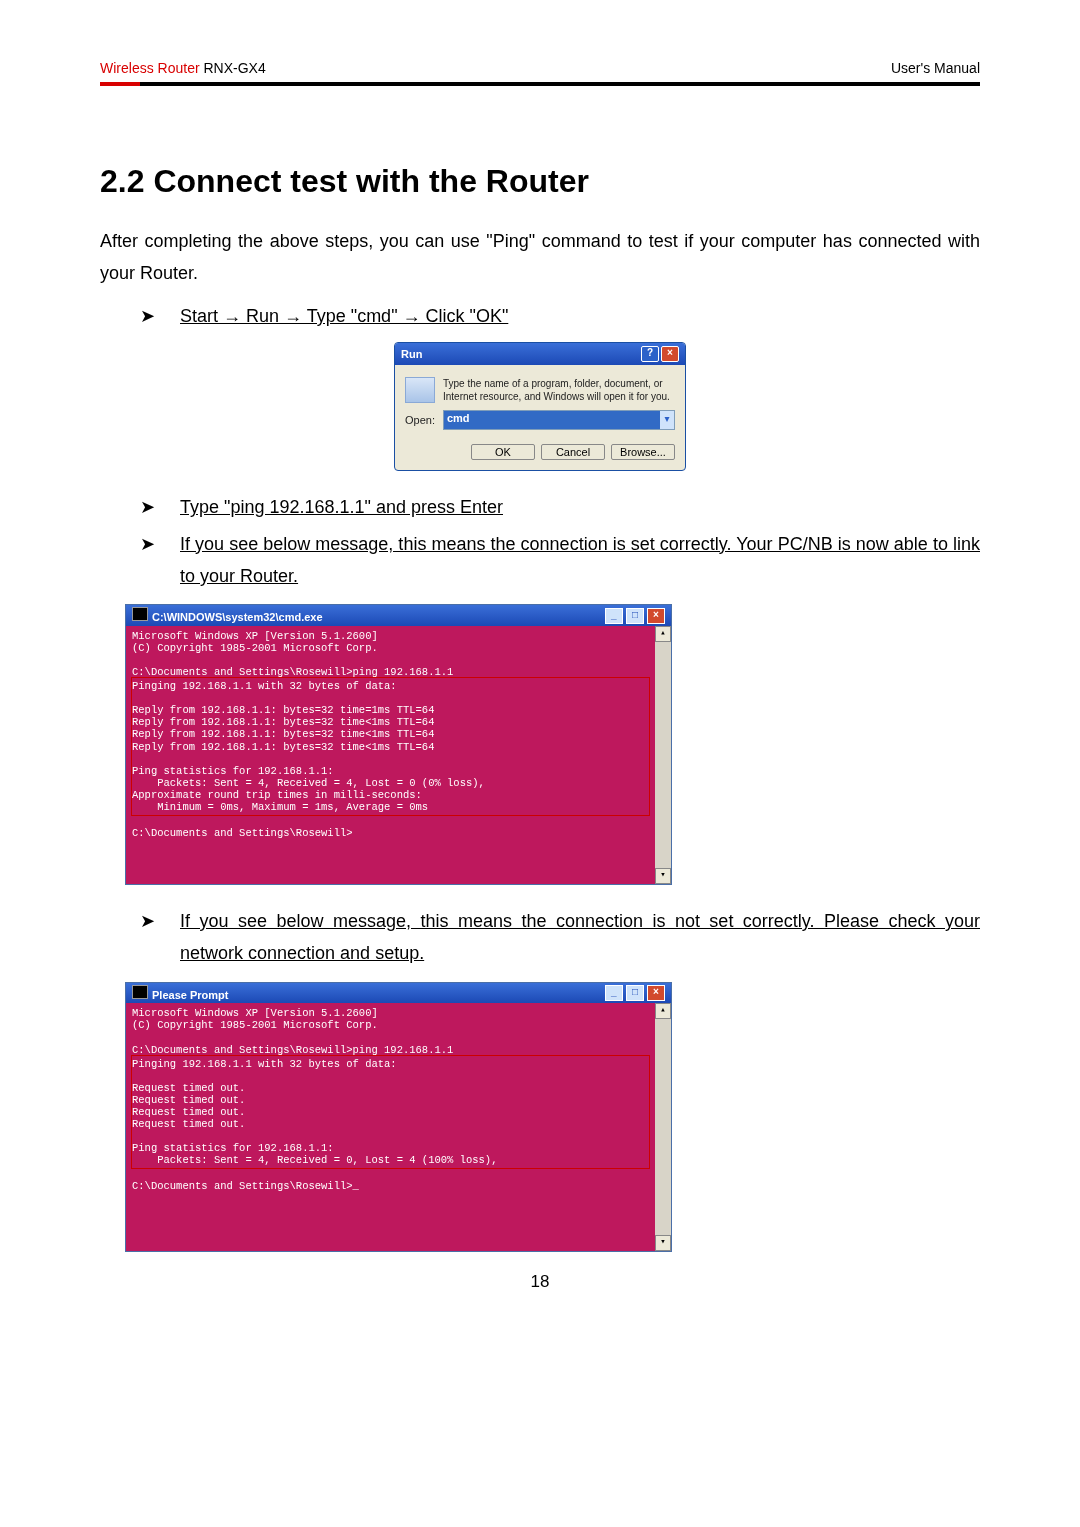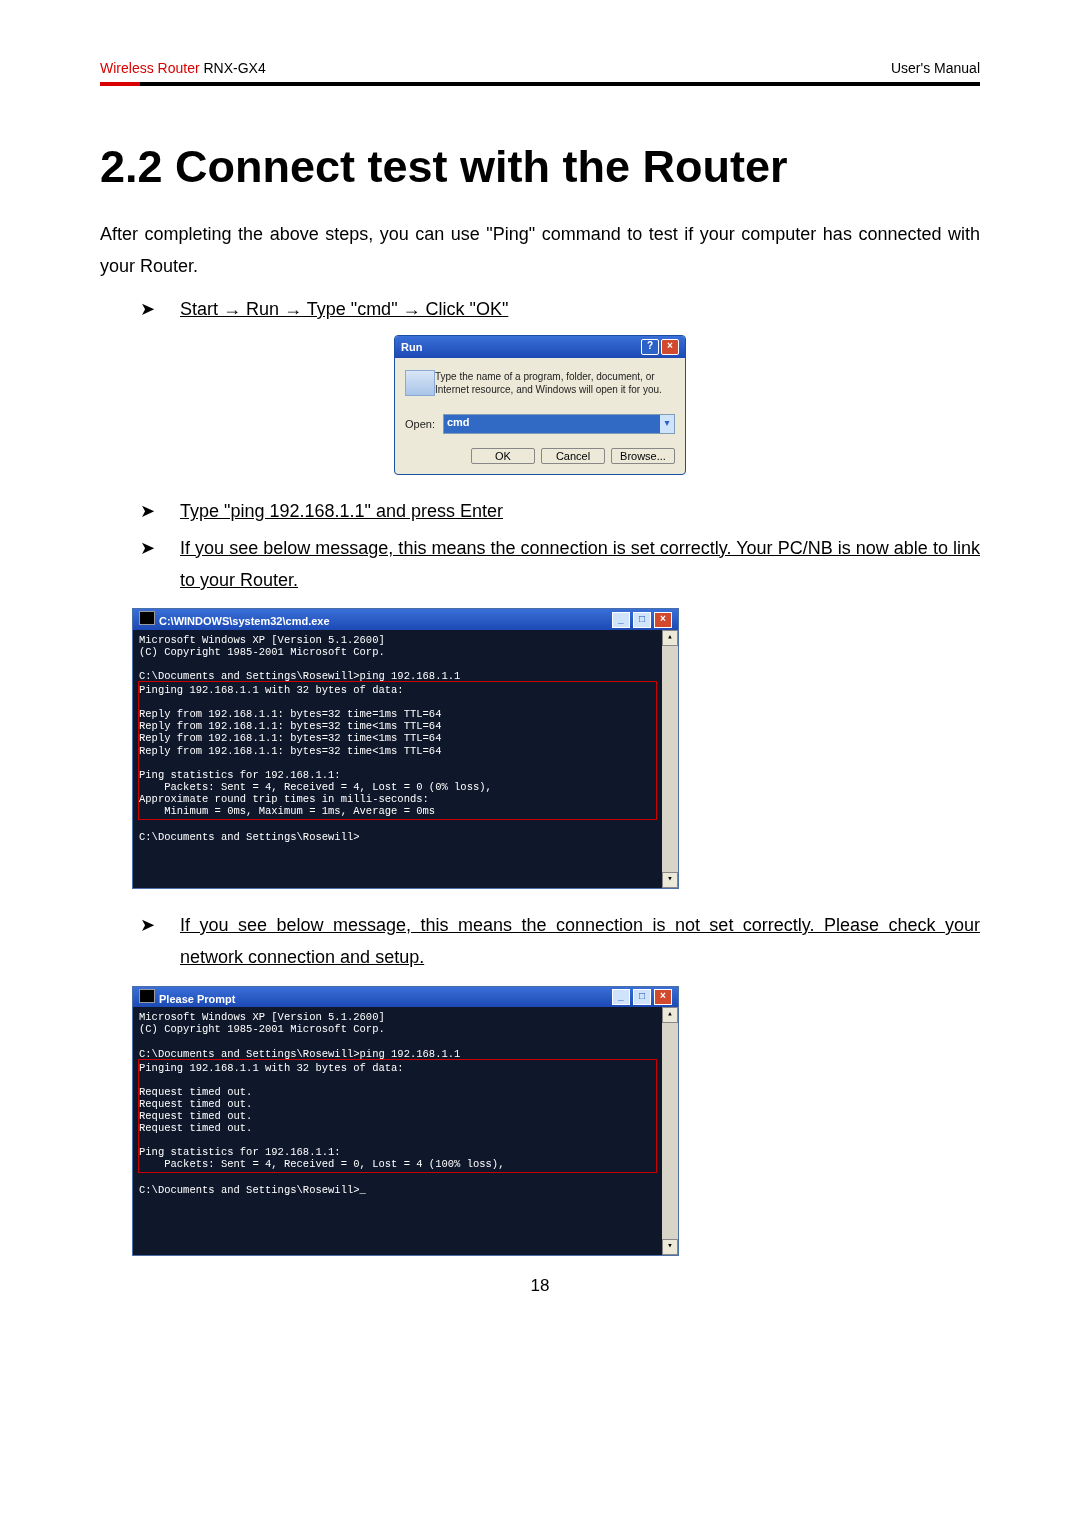--- a/index.html
+++ b/index.html
@@ -30,23 +30,23 @@
     position: relative;
   }
   .hdr-rule::before {
     content: "";
     display: block;
     position: absolute;
     left: 0; top: 0; height: 4px; width: 40px;
     background: #d80000;
   }
   h1.section {
-    font-size: 45px;
+    font-size: 32px;
     font-weight: bold;
-    margin: 55px 0 25px 0;
+    margin: 77px 0 25px 0;
   }
   p.body {
     font-size: 18px;
     line-height: 1.8;
     text-align: justify;
     margin: 0 0 10px 0;
   }
   ul.arrows {
     list-style: none;
     padding: 0;
@@ -102,22 +102,22 @@
     font-size:10px;
     line-height:12px;
     text-align:center;
   }
   .run-title .ctl span.help { background:#2b61c9; }
   .run-body {
     padding: 12px 10px 10px 10px;
   }
   .run-desc {
     display: flex;
-    gap: 0;
-    margin-bottom: 18px;
+    gap: 8px;
+    margin-bottom: 7px;
   }
   .run-desc .ico {
     width: 28px; height: 24px;
     background: linear-gradient(#d9e6f7,#a9c4e8);
     border: 1px solid #8aa9d6;
     flex: none;
   }
   .run-desc .txt {
     font-size: 10px;
     line-height: 1.3;
@@ -164,26 +164,26 @@
     padding: 1px 0;
     width: 64px;
     border: 1px solid #888;
     background: #ece9d8;
     border-radius: 2px;
   }
 
   
   .cmd {
     width: 545px;
-    margin: 12px 0 20px 32px;
+    margin: 12px 0 20px 25px;
     border: 1px solid #4a6fa8;
     font-family: "Lucida Console", "Courier New", monospace;
     font-size: 10.5px;
     line-height: 1.15;
-    background:#0f172a;
+    background:#be185d;
   }
   .cmd-title {
     background: linear-gradient(#3a6fd8, #1c49b5);
     color:#fff;
     font-family: Tahoma, sans-serif;
     font-size: 11px;
     font-weight: bold;
     padding: 2px 6px;
     display:flex;
     align-items:center;

